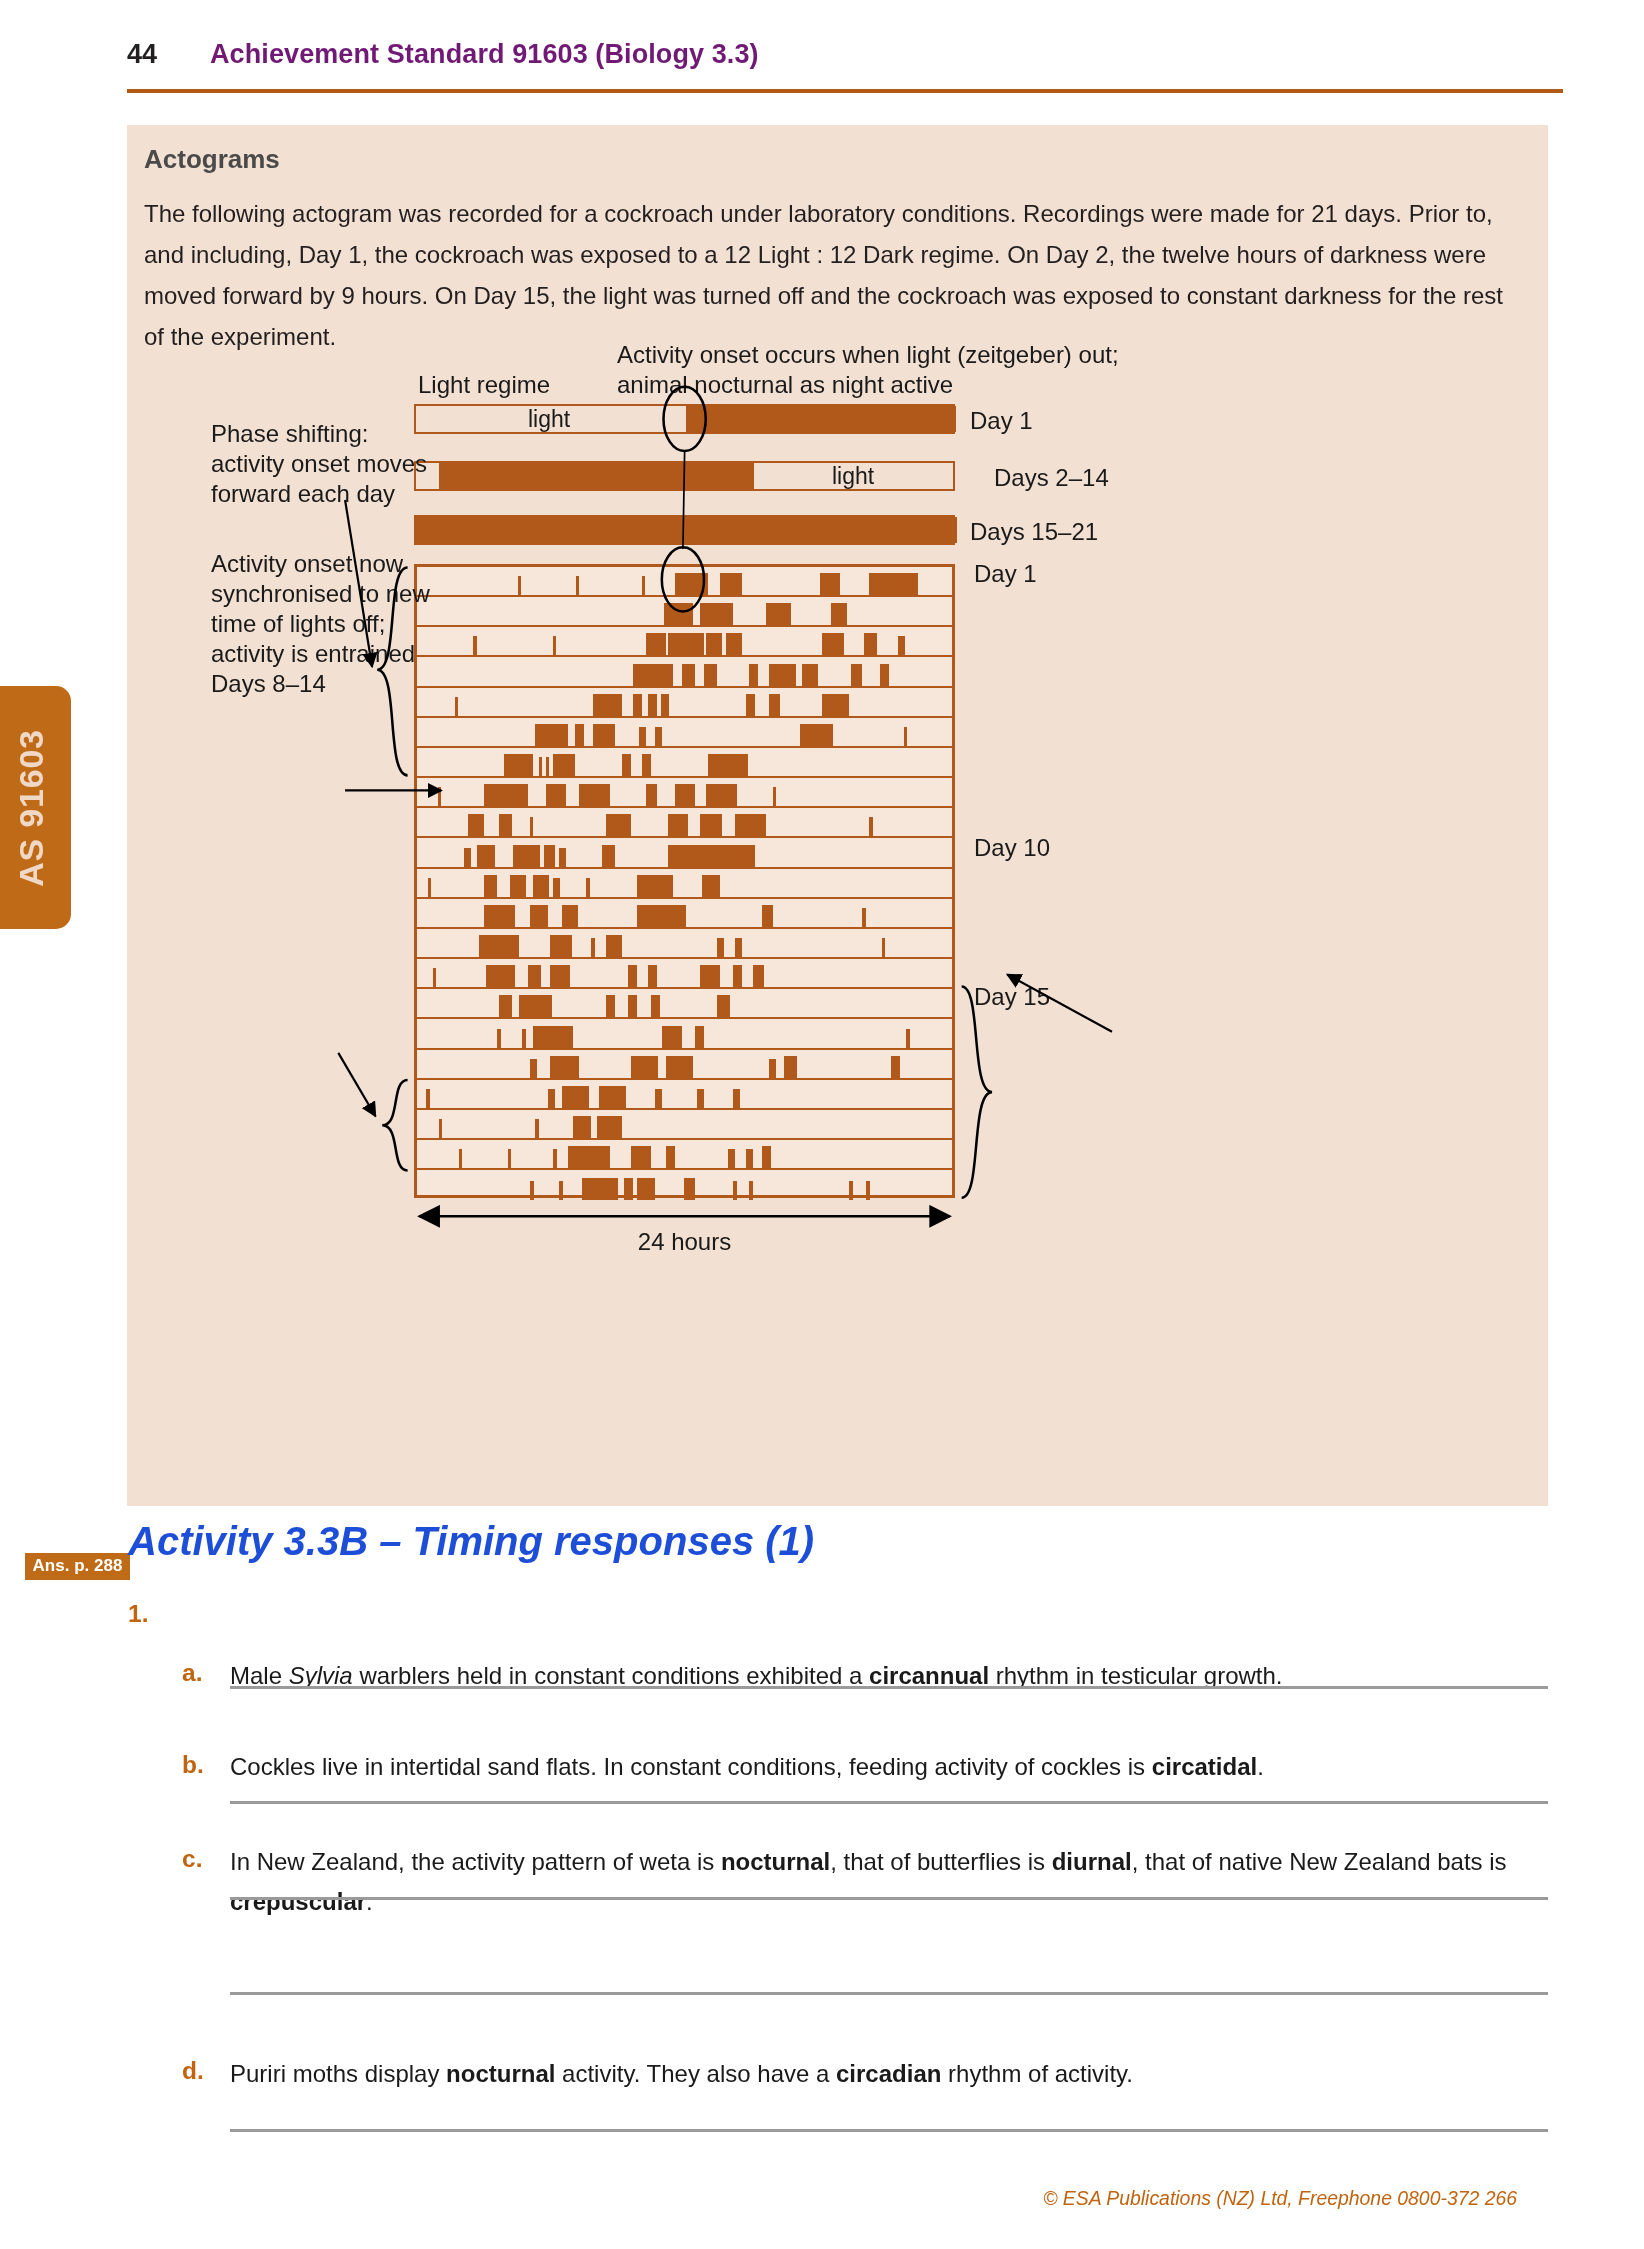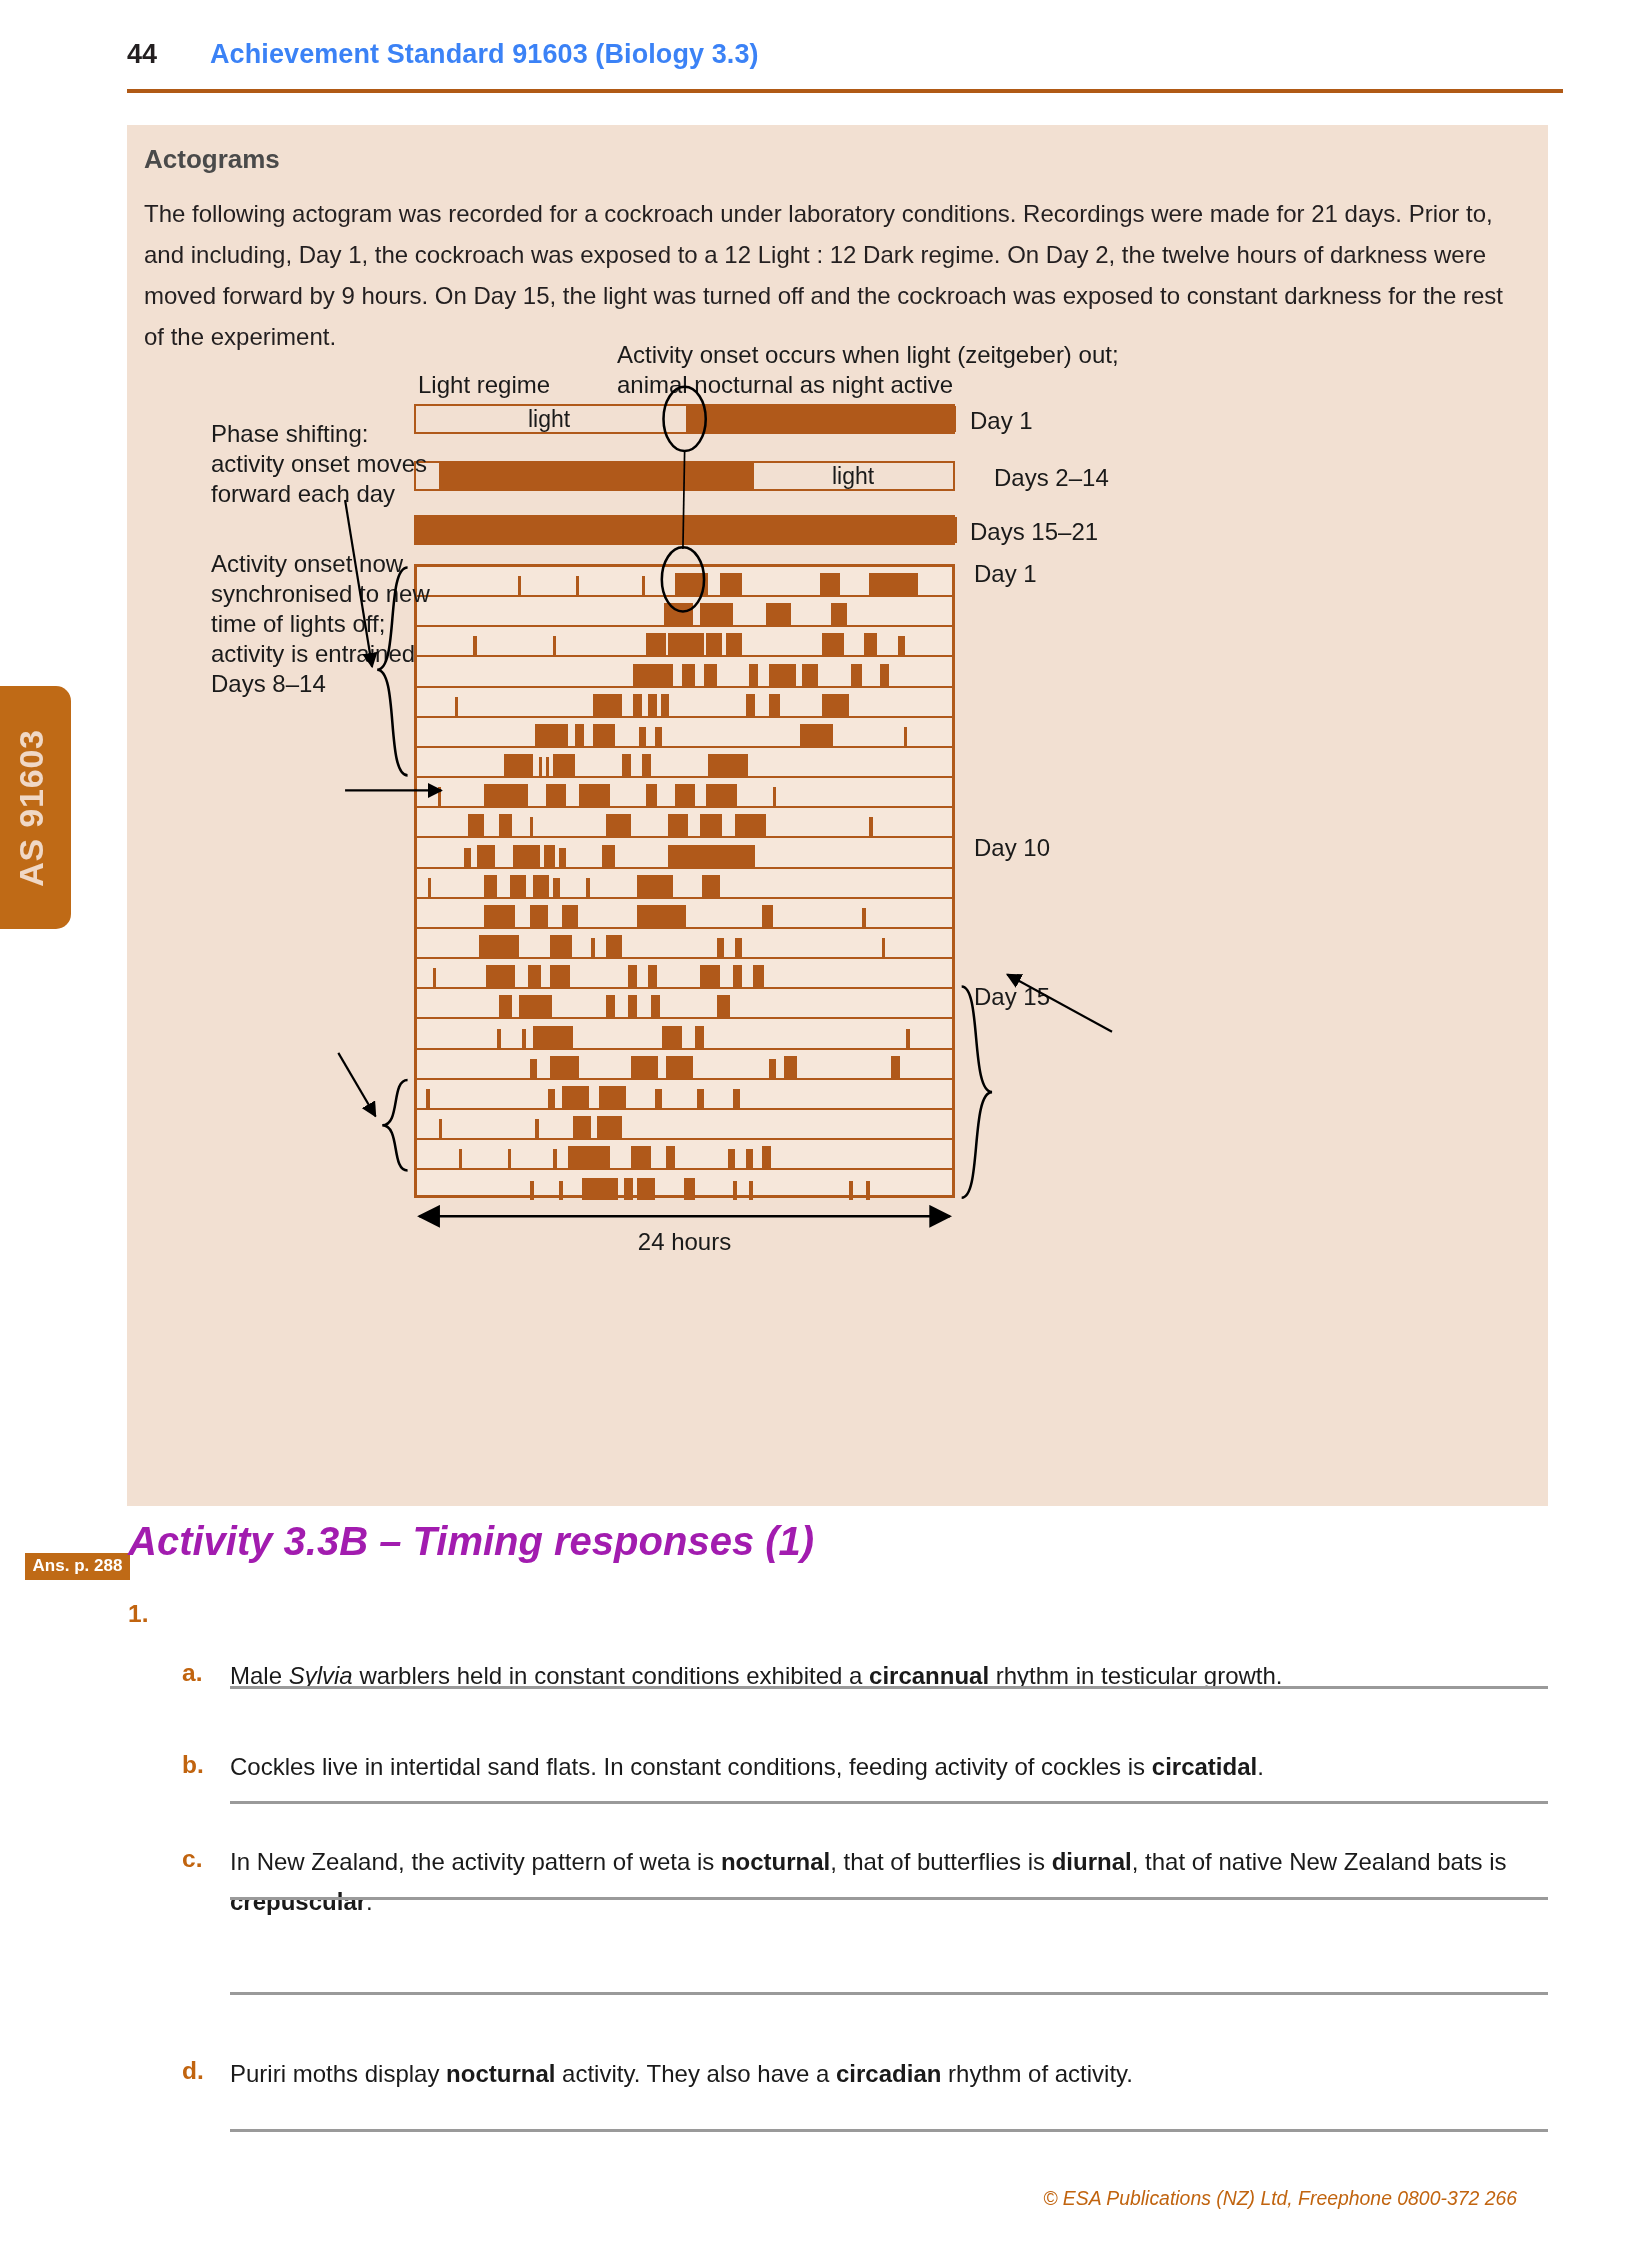--- a/index.html
+++ b/index.html
@@ -6,21 +6,21 @@
   body{
     width:1644px;height:2250px;background:#ffffff;
     font-family:"Liberation Sans", sans-serif;
     color:#1a1a1a;position:relative;overflow:hidden;
   }
   .page{position:absolute;inset:0;padding-left:40px;}
 
   
   #pg-header{position:absolute;left:127px;top:34px;width:1436px;height:51px;}
   #pg-num{font-size:27px;font-weight:bold;color:#231f20;position:absolute;left:0;top:5px;}
-  #pg-title{font-size:27px;font-weight:bold;color:#3b82f6;position:absolute;left:83px;top:5px;letter-spacing:0.1px;}
+  #pg-title{font-size:27px;font-weight:bold;color:#701a75;position:absolute;left:83px;top:5px;letter-spacing:0.1px;}
   #header-rule{position:absolute;left:127px;top:89px;width:1436px;height:4.2px;background:#b05a16;}
 
   
   #as-tab{
     position:absolute;left:-10px;top:686px;width:81px;height:243px;
     background:#bf6a16;border-radius:0 15px 15px 0;
   }
   #as-tab-label{
     position:absolute;left:50%;top:50%;
     transform:translate(-50%,-50%) rotate(-90deg);
@@ -45,21 +45,21 @@
   #acto{position:absolute;border:3.4px solid #b0591a;box-sizing:border-box;background:#f6e7da;}
   .arow{position:absolute;left:0;right:0;border-bottom:2.5px solid #b0591a;box-sizing:border-box;}
   .arow:last-child{border-bottom:none;}
   .bout{position:absolute;bottom:0;background:#b0591a;}
   svg.ov{position:absolute;left:0;top:0;width:1421px;height:1381px;overflow:visible;pointer-events:none;}
 
   
   #ans-badge{position:absolute;left:25px;top:1553px;background:#bf6a16;color:#fff;
              font-size:17px;font-weight:bold;padding:2.5px 7.6px 4.2px 7.6px;}
   #act-heading{position:absolute;left:128px;top:1519px;font-size:40px;font-weight:bold;
-               font-style:italic;color:#a21caf;white-space:nowrap;}
+               font-style:italic;color:#1d4ed8;white-space:nowrap;}
   .qnum{position:absolute;font-size:24.5px;font-weight:bold;color:#c1640f;}
   .qtext{position:absolute;font-size:24px;line-height:40px;color:#1a1a1a;}
   .rule{position:absolute;height:2.5px;background:#9a9a9a;}
   #footer{position:absolute;right:127px;top:2187px;font-size:19.4px;font-style:italic;color:#c1640f;white-space:nowrap;}
   b{font-weight:bold;}
   i{font-style:italic;}
 </style>
 </head>
 <body>
 

